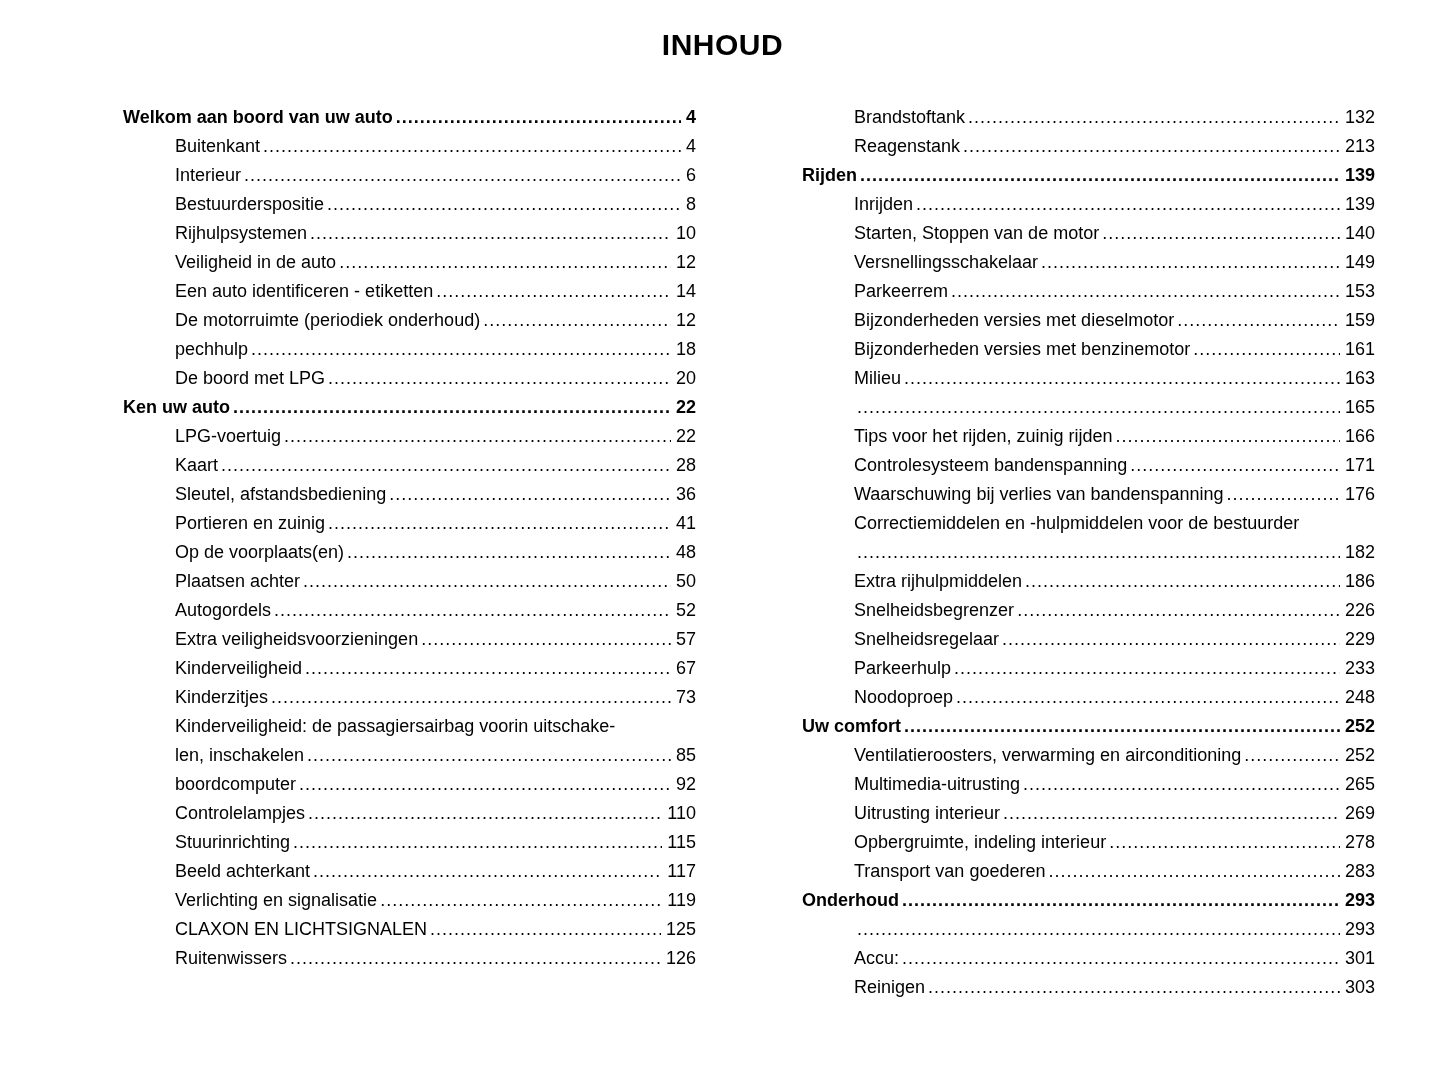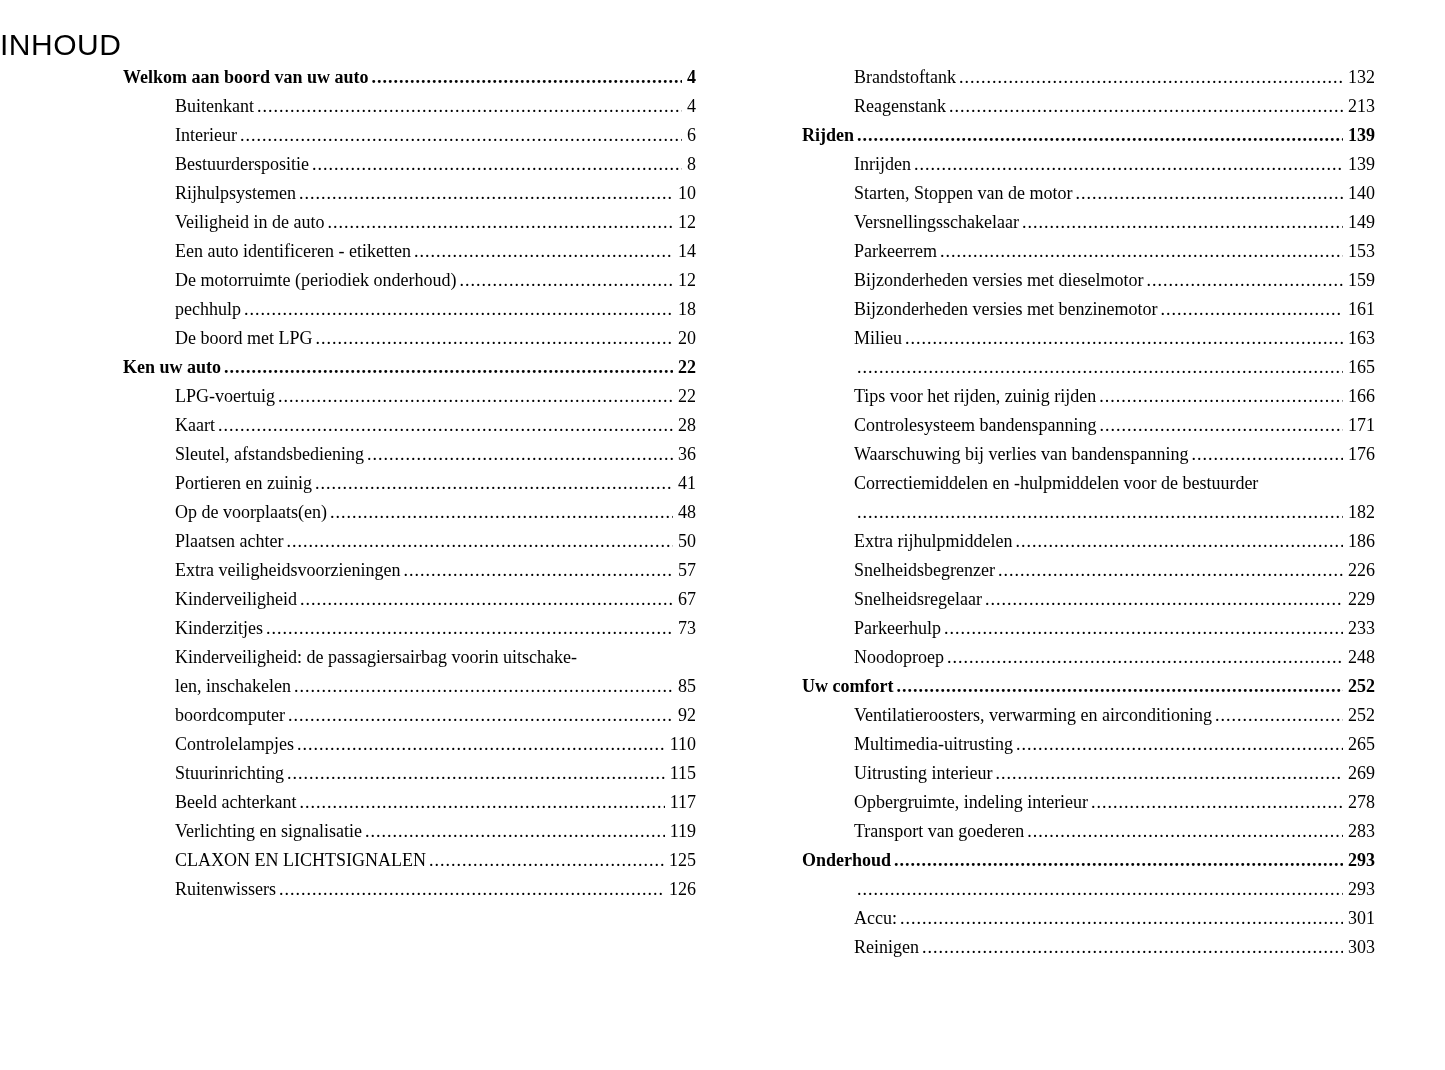--- a/index.html
+++ b/index.html
@@ -15,32 +15,32 @@
     height: 1070px;
     overflow: hidden;
   }
   .page {
     width: 100%;
     height: 100%;
     padding-top: 28px;
   }
   .page-title {
     margin: 0;
-    text-align: left;
+    text-align: center;
     font-size: 30px;
-    font-weight: 400;
+    font-weight: 700;
     letter-spacing: 0.5px;
     line-height: 1.15;
   }
   .columns {
     display: flex;
+    margin-top: 40px;
     padding-left: 123px;
     padding-right: 70px;
     gap: 106px;
-    font-family: Liberation Serif, serif;
   }
   .col {
     flex: none;
     width: 573px;
     min-width: 0;
   }
   .entry { font-size: 18px; }
   .entry .line {
     display: flex;
     align-items: baseline;
@@ -188,20 +188,27 @@
         </div>
         <div class="entry sub">
           <div class="line">
             <span class="lbl">Plaatsen achter</span>
             <span class="dots"></span>
             <span class="pg">50</span>
           </div>
         </div>
         <div class="entry sub">
           <div class="line">
+            <span class="lbl">Autogordels</span>
+            <span class="dots"></span>
+            <span class="pg">52</span>
+          </div>
+        </div>
+        <div class="entry sub">
+          <div class="line">
             <span class="lbl">Extra veiligheidsvoorzieningen</span>
             <span class="dots"></span>
             <span class="pg">57</span>
           </div>
         </div>
         <div class="entry sub">
           <div class="line">
             <span class="lbl">Kinderveiligheid</span>
             <span class="dots"></span>
             <span class="pg">67</span>

